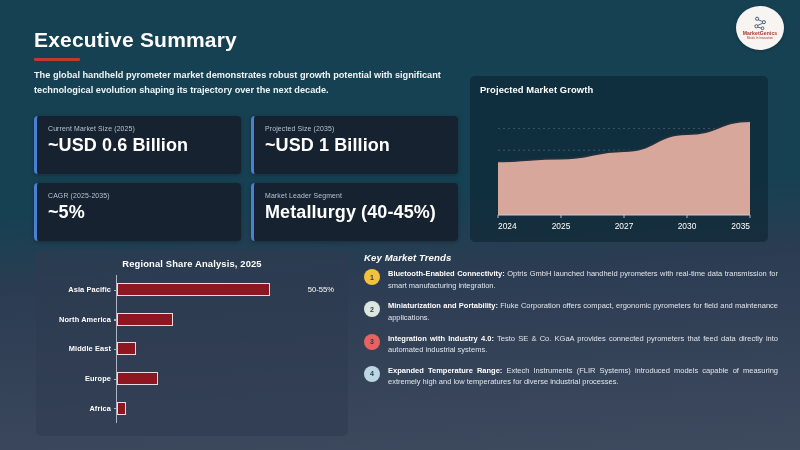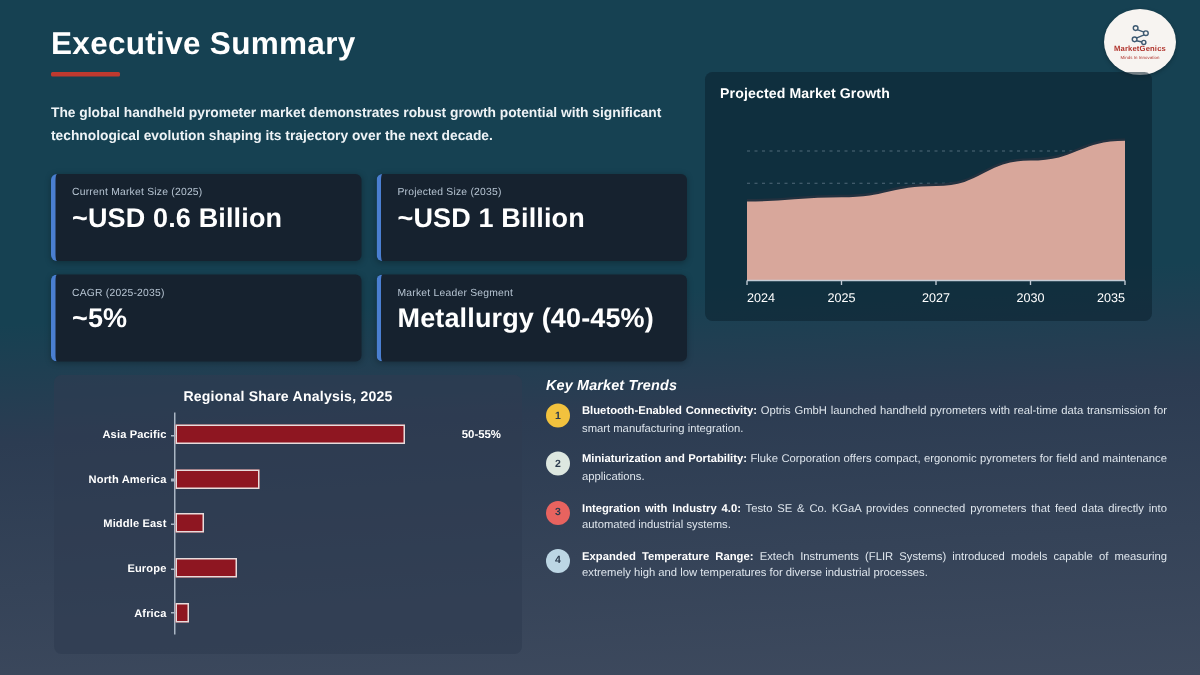--- a/index.html
+++ b/index.html
@@ -9,21 +9,21 @@
   }
   body {
     font-family: "Liberation Sans", sans-serif;
     background: linear-gradient(177deg, #164152 0%, #164152 44%, #2c3c52 60%, #3e4a5e 100%);
     position: relative;
     -webkit-font-smoothing: antialiased;
   }
   .slide { position: absolute; inset: 0; }
 
   
-  .header { position: absolute; left: 34px; top: 18px; text-align: right; }
+  .header { position: absolute; left: 34px; top: 28px; text-align: right; }
   .page-title {
     font-size: 21px; font-weight: bold; color: #ffffff;
     letter-spacing: .2px; line-height: 1.1;
   }
   .title-rule {
     width: 46px; height: 3px; background: #c0392f;
     margin-top: 7px; border-radius: 1px;
   }
   .logo {
     position: absolute; right: 16px; top: 6px;
@@ -69,21 +69,21 @@
     font-size: 6.9px; color: #b6c4d2; letter-spacing: .15px;
     margin-bottom: 4px;
   }
   .card-value {
     font-size: 18px; font-weight: bold; color: #ffffff;
     letter-spacing: .1px; line-height: 1.1;
   }
 
   
   .area-panel {
-    position: absolute; left: 470px; top: 48px;
+    position: absolute; left: 470px; top: 76px;
     width: 298px; height: 166px;
     background: rgba(11,32,45,.55);
     border-radius: 5px;
     padding: 8px 10px 6px 10px;
     box-sizing: border-box;
   }
   .area-title {
     font-size: 9.4px; font-weight: bold; color: #ffffff;
     margin-bottom: 2px; letter-spacing: .1px;
   }
@@ -124,21 +124,21 @@
   .bar-tick {
     position: absolute; right: 100%; width: 3px; height: 1.2px;
     background: #aab6c4; top: 50%;
   }
   .bar-fill {
     height: 13px; background: #8e1621;
     border: 1.2px solid #e8dcdc;
     box-sizing: border-box;
   }
   .bar-annot {
-    font-size: 7.6px; font-weight: bold; color: #ffffff;
+    font-size: 7.6px; font-weight: normal; color: #ffffff;
     margin-left: 6px; white-space: nowrap; padding-left: 32px;
   }
 
   
   .trends {
     position: absolute; left: 364px; top: 252px;
     width: 414px;
   }
   .trends-title {
     font-size: 9.6px; font-weight: bold; color: #ffffff;

